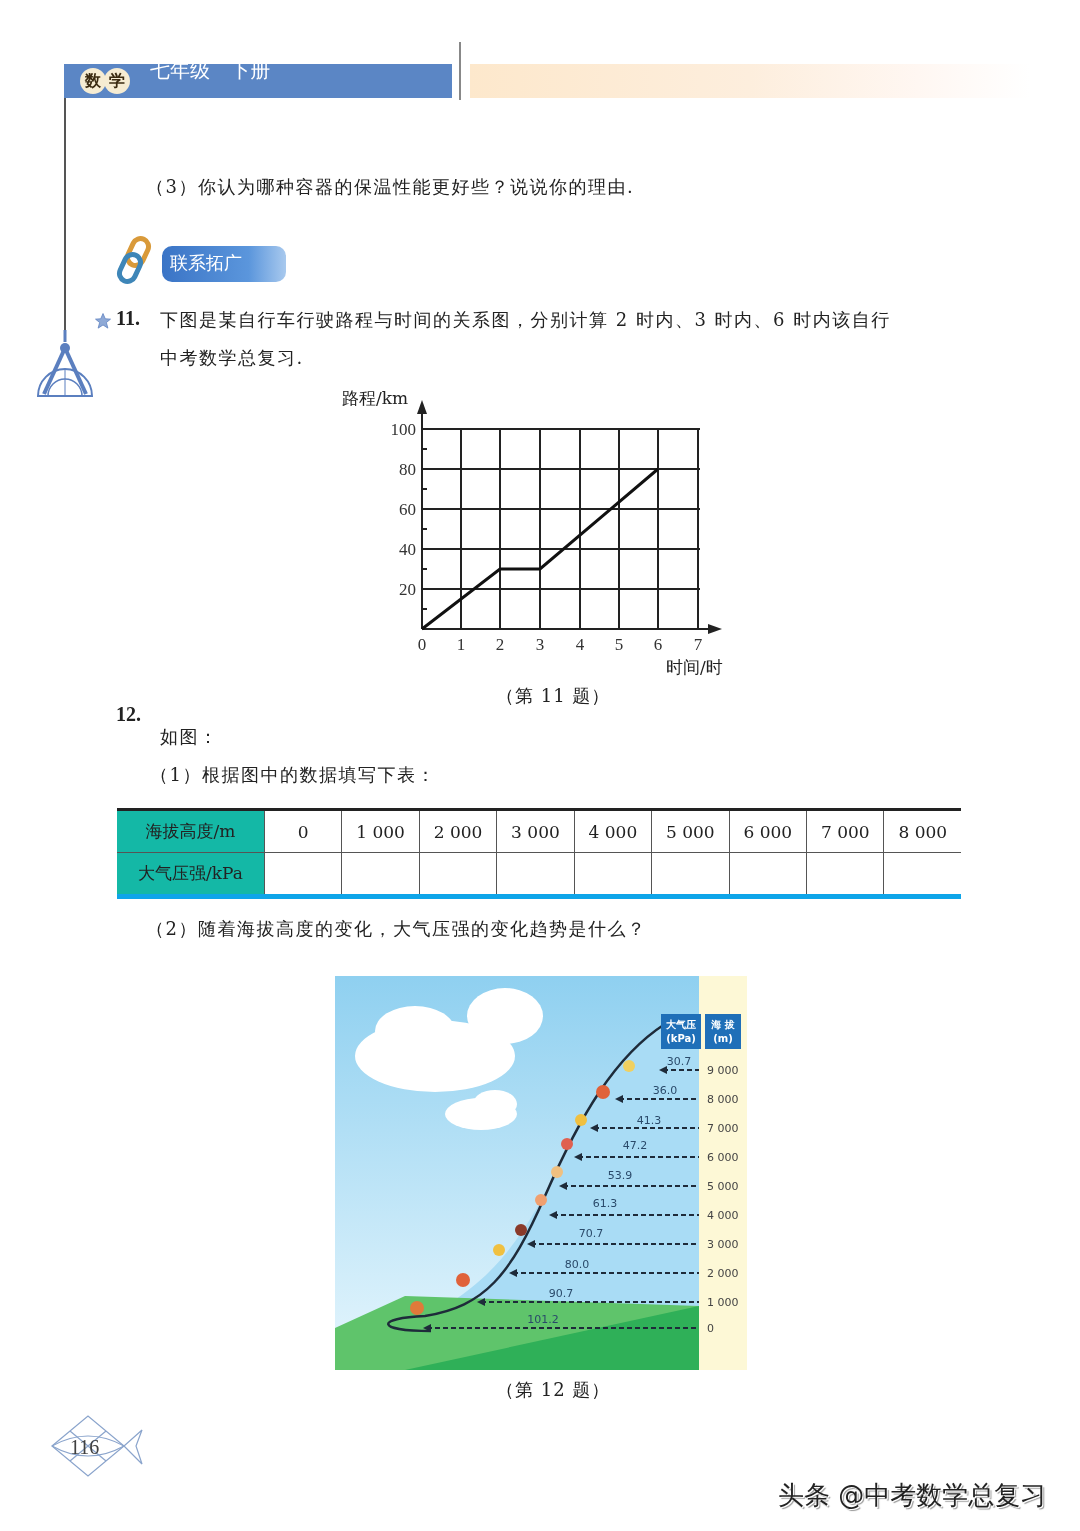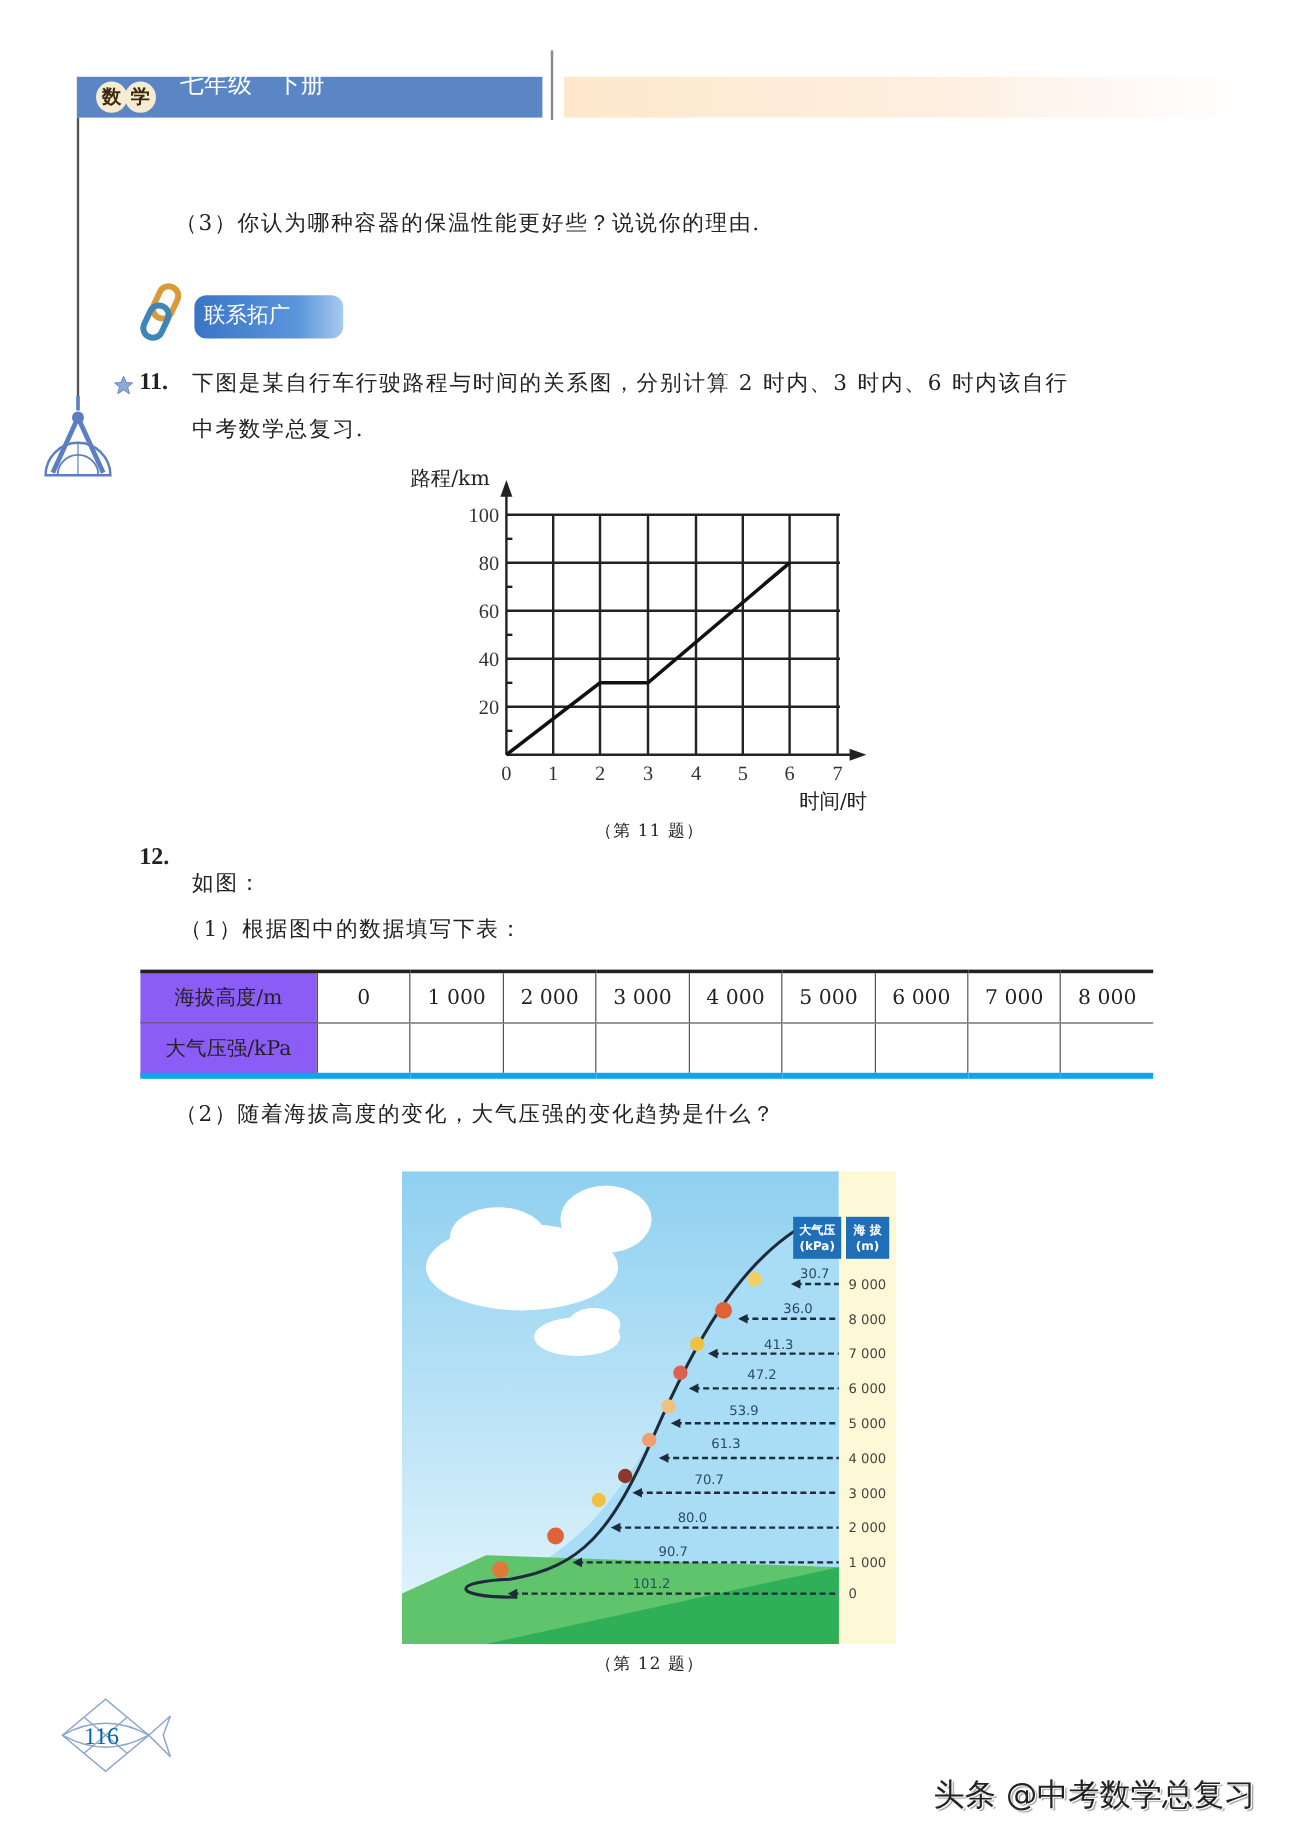--- a/index.html
+++ b/index.html
@@ -15,27 +15,27 @@
   .hdr-divider { left:459px; top:42px; width:2px; height:58px; background:#888; }
   .hdr-right { left:470px; top:64px; width:560px; height:34px;
       background:linear-gradient(90deg,#fde8cc 0%,#fdeedd 50%,#fff7f2 80%,#ffffff 100%); }
   .margin-line { left:64px; top:98px; width:1.5px; height:240px; background:#555; }
   .body-text { font-size:18px; letter-spacing:1.5px; line-height:26px; }
   
   .badge { left:162px; top:246px; width:124px; height:36px; border-radius:10px;
       background:linear-gradient(90deg,#3a74c6 0%,#5b96dc 70%,#a8c9ee 100%);
       color:#fff; font-family:"DejaVu Sans", sans-serif; font-size:18px; line-height:34px; padding-left:8px; box-sizing:border-box; }
   .qnum { font-weight:bold; font-family:"Liberation Serif", serif; font-size:20px; }
-  .caption { font-size:14px; letter-spacing:1px; }
+  .caption { font-size:18px; letter-spacing:1px; }
   
   table.data { border-collapse:collapse; font-size:17px; }
   table.data td { border-left:1px solid #555; border-top:1px solid #555; height:41px; text-align:center; padding:0; }
   table.data tr:first-child td { border-top:3px solid #222; }
   table.data tr:last-child td { border-bottom:5px solid #0ea5e9; }
-  table.data td.hd { background:#8b5cf6; border-left:none; width:146px; }
+  table.data td.hd { background:#14b8a6; border-left:none; width:146px; }
   table.data td.v { width:76px; }
   .wm { left:778px; top:1478px; font-family:"DejaVu Sans", sans-serif; font-size:26px; color:#222;
         text-shadow:1px 1px 0 #fff, 2px 2px 1px #999; }
 </style>
 </head>
 <body>
 
 <div class="abs hdr-bar"></div>
 <div class="abs hdr-subject">
   <div class="hdr-circle">数</div>
@@ -255,15 +255,15 @@
 
 <svg class="abs" style="left:50px;top:1412px;" width="96" height="66" viewBox="0 0 96 66">
   <g fill="none" stroke="#8aa4cc" stroke-width="1.2">
     <polygon points="2,34 38,4 74,34 38,64"></polygon>
     <path d="M2 34 Q38 14 74 34 Q38 54 2 34"></path>
     <line x1="20" y1="19" x2="56" y2="49"></line>
     <line x1="56" y1="19" x2="20" y2="49"></line>
     <polygon points="74,34 92,18 86,34 92,52"></polygon>
   </g>
 </svg>
-<div class="abs" style="left:70px;top:1436px;font-family:'Liberation Serif',serif;font-size:20px;color:#0369a1;">116</div>
+<div class="abs" style="left:70px;top:1436px;font-family:'Liberation Serif',serif;font-size:20px;color:#404040;">116</div>
 
 <div class="abs wm">头条 @中考数学总复习</div>
 
 </body></html>

